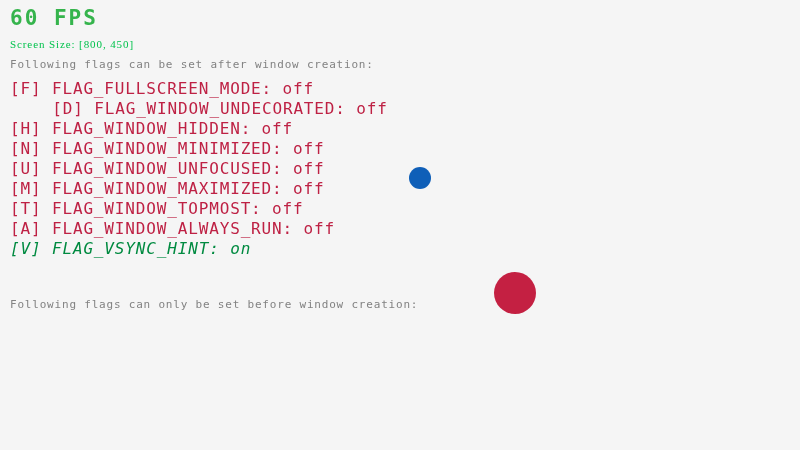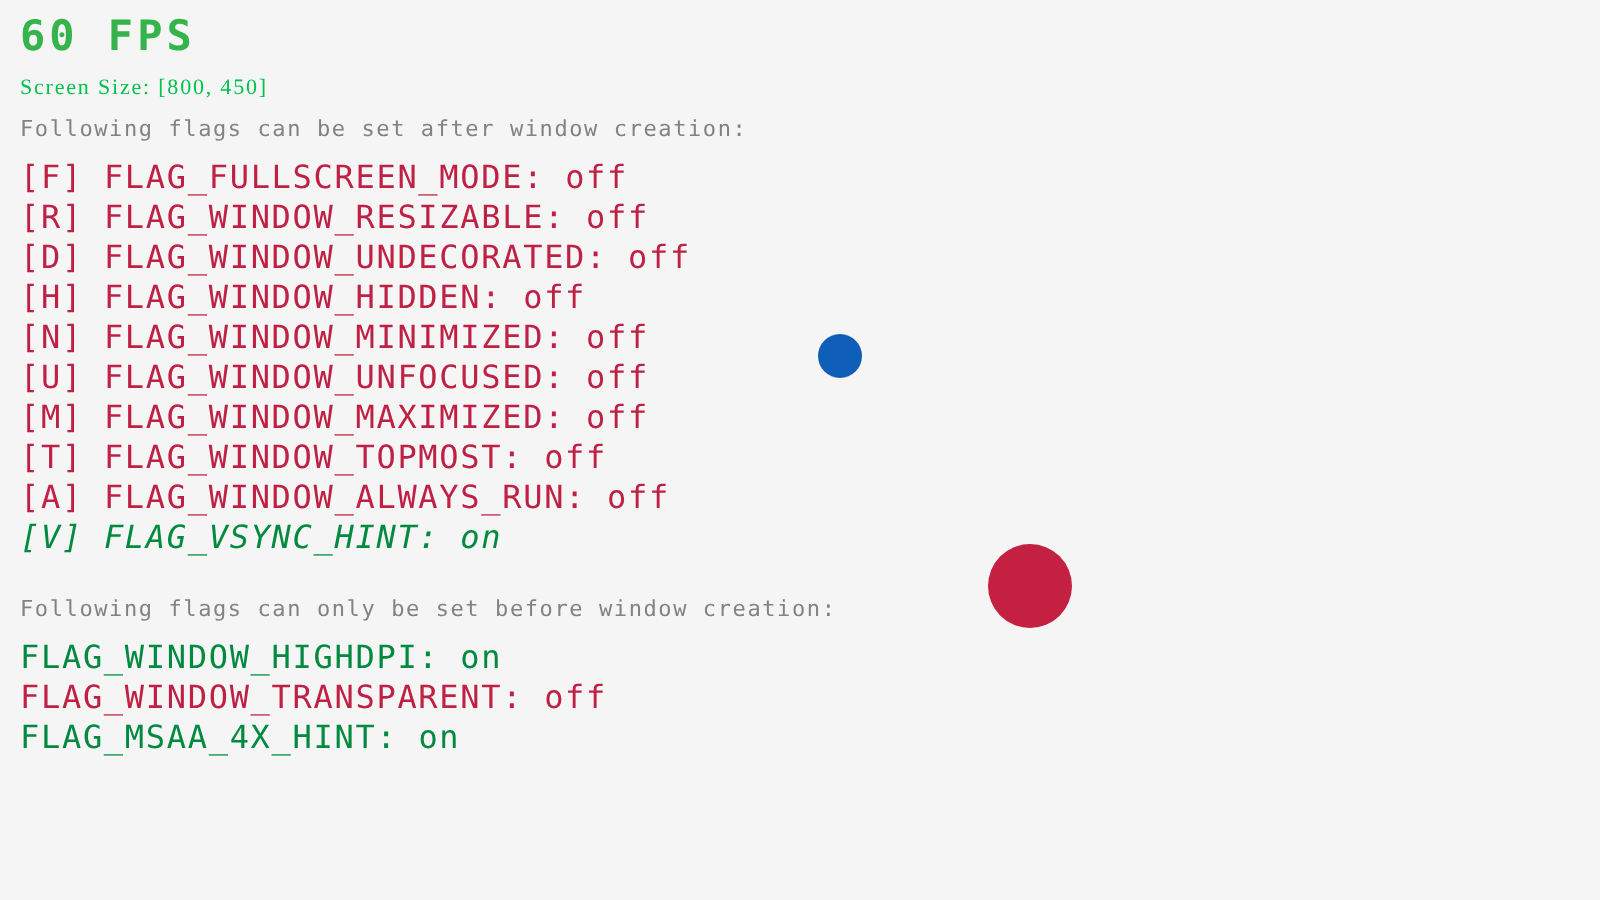--- a/index.html
+++ b/index.html
@@ -115,36 +115,30 @@
 <div id="screen" style="background: rgb(245, 245, 245);">
 
   <div class="txt" id="fps-counter" style="color: rgb(53, 180, 76);">60 FPS</div>
 
   <div class="txt" id="screen-size" style="color: rgb(0, 194, 76);">Screen Size: [800, 450]</div>
 
   <div class="txt section-header" id="header-after" style="color: rgb(130, 130, 130);">Following flags can be set after window creation:</div>
 
   <div class="flag-list" id="flags-after">
       <div class="flag-row off" style="color: rgb(190, 33, 68);"><span class="flag-key">[F] </span><span class="flag-name">FLAG_FULLSCREEN_MODE: </span><span class="flag-value">off</span></div>
-      <div class="flag-row off" style="color: rgb(190, 33, 68);"><span class="flag-key">[R] </span><span class="flag-name">FLAG_WINDOW_RESIZABLE: </span><span class="flag-value">off</span></div>
-      <div class="flag-row off" style="color: rgb(190, 33, 68);"><span class="flag-key">[D] </span><span class="flag-name">FLAG_WINDOW_UNDECORATED: </span><span class="flag-value">off</span></div>
+      <div class="flag-row off" style="color: rgb(190, 33, 68); text-align: center;"><span class="flag-key">[D] </span><span class="flag-name">FLAG_WINDOW_UNDECORATED: </span><span class="flag-value">off</span></div>
       <div class="flag-row off" style="color: rgb(190, 33, 68);"><span class="flag-key">[H] </span><span class="flag-name">FLAG_WINDOW_HIDDEN: </span><span class="flag-value">off</span></div>
       <div class="flag-row off" style="color: rgb(190, 33, 68);"><span class="flag-key">[N] </span><span class="flag-name">FLAG_WINDOW_MINIMIZED: </span><span class="flag-value">off</span></div>
       <div class="flag-row off" style="color: rgb(190, 33, 68);"><span class="flag-key">[U] </span><span class="flag-name">FLAG_WINDOW_UNFOCUSED: </span><span class="flag-value">off</span></div>
       <div class="flag-row off" style="color: rgb(190, 33, 68);"><span class="flag-key">[M] </span><span class="flag-name">FLAG_WINDOW_MAXIMIZED: </span><span class="flag-value">off</span></div>
       <div class="flag-row off" style="color: rgb(190, 33, 68);"><span class="flag-key">[T] </span><span class="flag-name">FLAG_WINDOW_TOPMOST: </span><span class="flag-value">off</span></div>
       <div class="flag-row off" style="color: rgb(190, 33, 68);"><span class="flag-key">[A] </span><span class="flag-name">FLAG_WINDOW_ALWAYS_RUN: </span><span class="flag-value">off</span></div>
       <div class="flag-row on" style="color: rgb(0, 138, 64); font-style: italic;"><span class="flag-key">[V] </span><span class="flag-name">FLAG_VSYNC_HINT: </span><span class="flag-value">on</span></div>
     </div>
 
   <div class="txt section-header" id="header-before" style="color: rgb(130, 130, 130);">Following flags can only be set before window creation:</div>
 
-  <div class="flag-list" id="flags-before">
-      <div class="flag-row on" style="color: rgb(0, 138, 64);"><span class="flag-key"></span><span class="flag-name">FLAG_WINDOW_HIGHDPI: </span><span class="flag-value">on</span></div>
-      <div class="flag-row off" style="color: rgb(190, 33, 68);"><span class="flag-key"></span><span class="flag-name">FLAG_WINDOW_TRANSPARENT: </span><span class="flag-value">off</span></div>
-      <div class="flag-row on" style="color: rgb(0, 138, 64);"><span class="flag-key"></span><span class="flag-name">FLAG_MSAA_4X_HINT: </span><span class="flag-value">on</span></div>
-    </div>
 
   <div class="ball" id="ball-blue" style="left: 409px; top: 167px; width: 22px; height: 22px; background: rgb(15, 95, 184);"></div>
 
   <div class="ball" id="ball-red" style="left: 494px; top: 272px; width: 42px; height: 42px; background: rgb(196, 32, 66);"></div>
 
 </div>
 
 </body></html>

